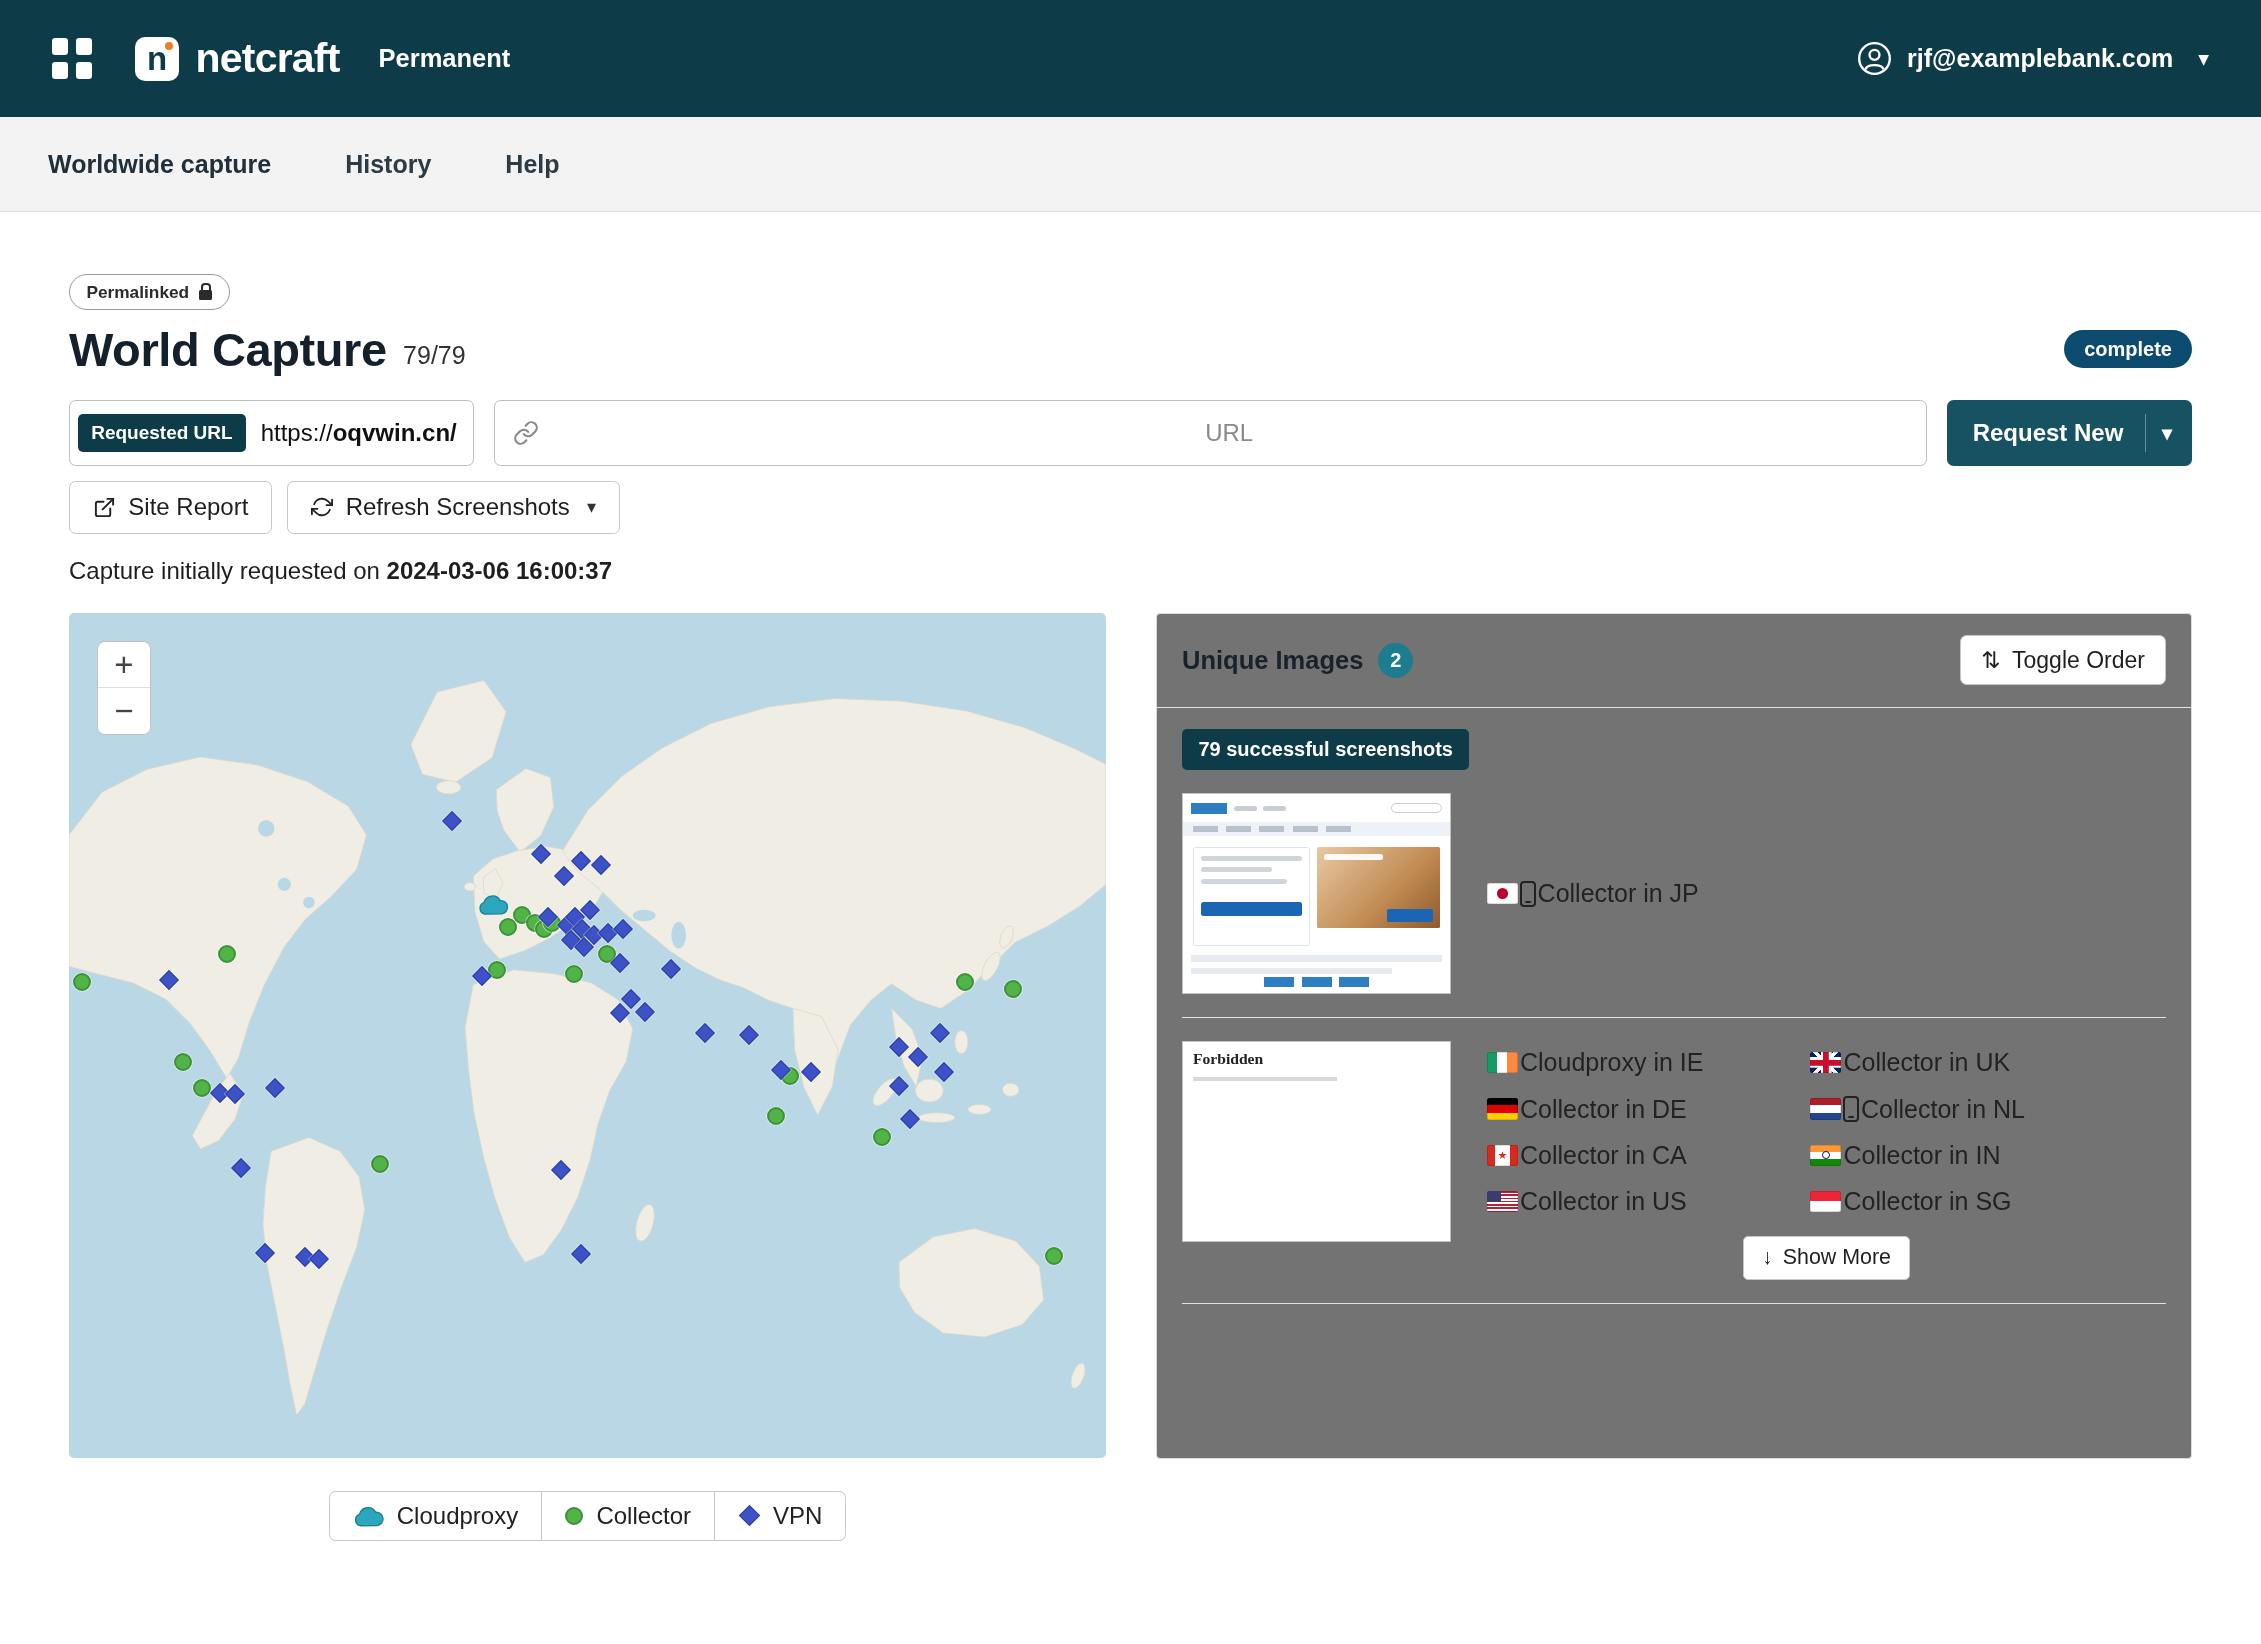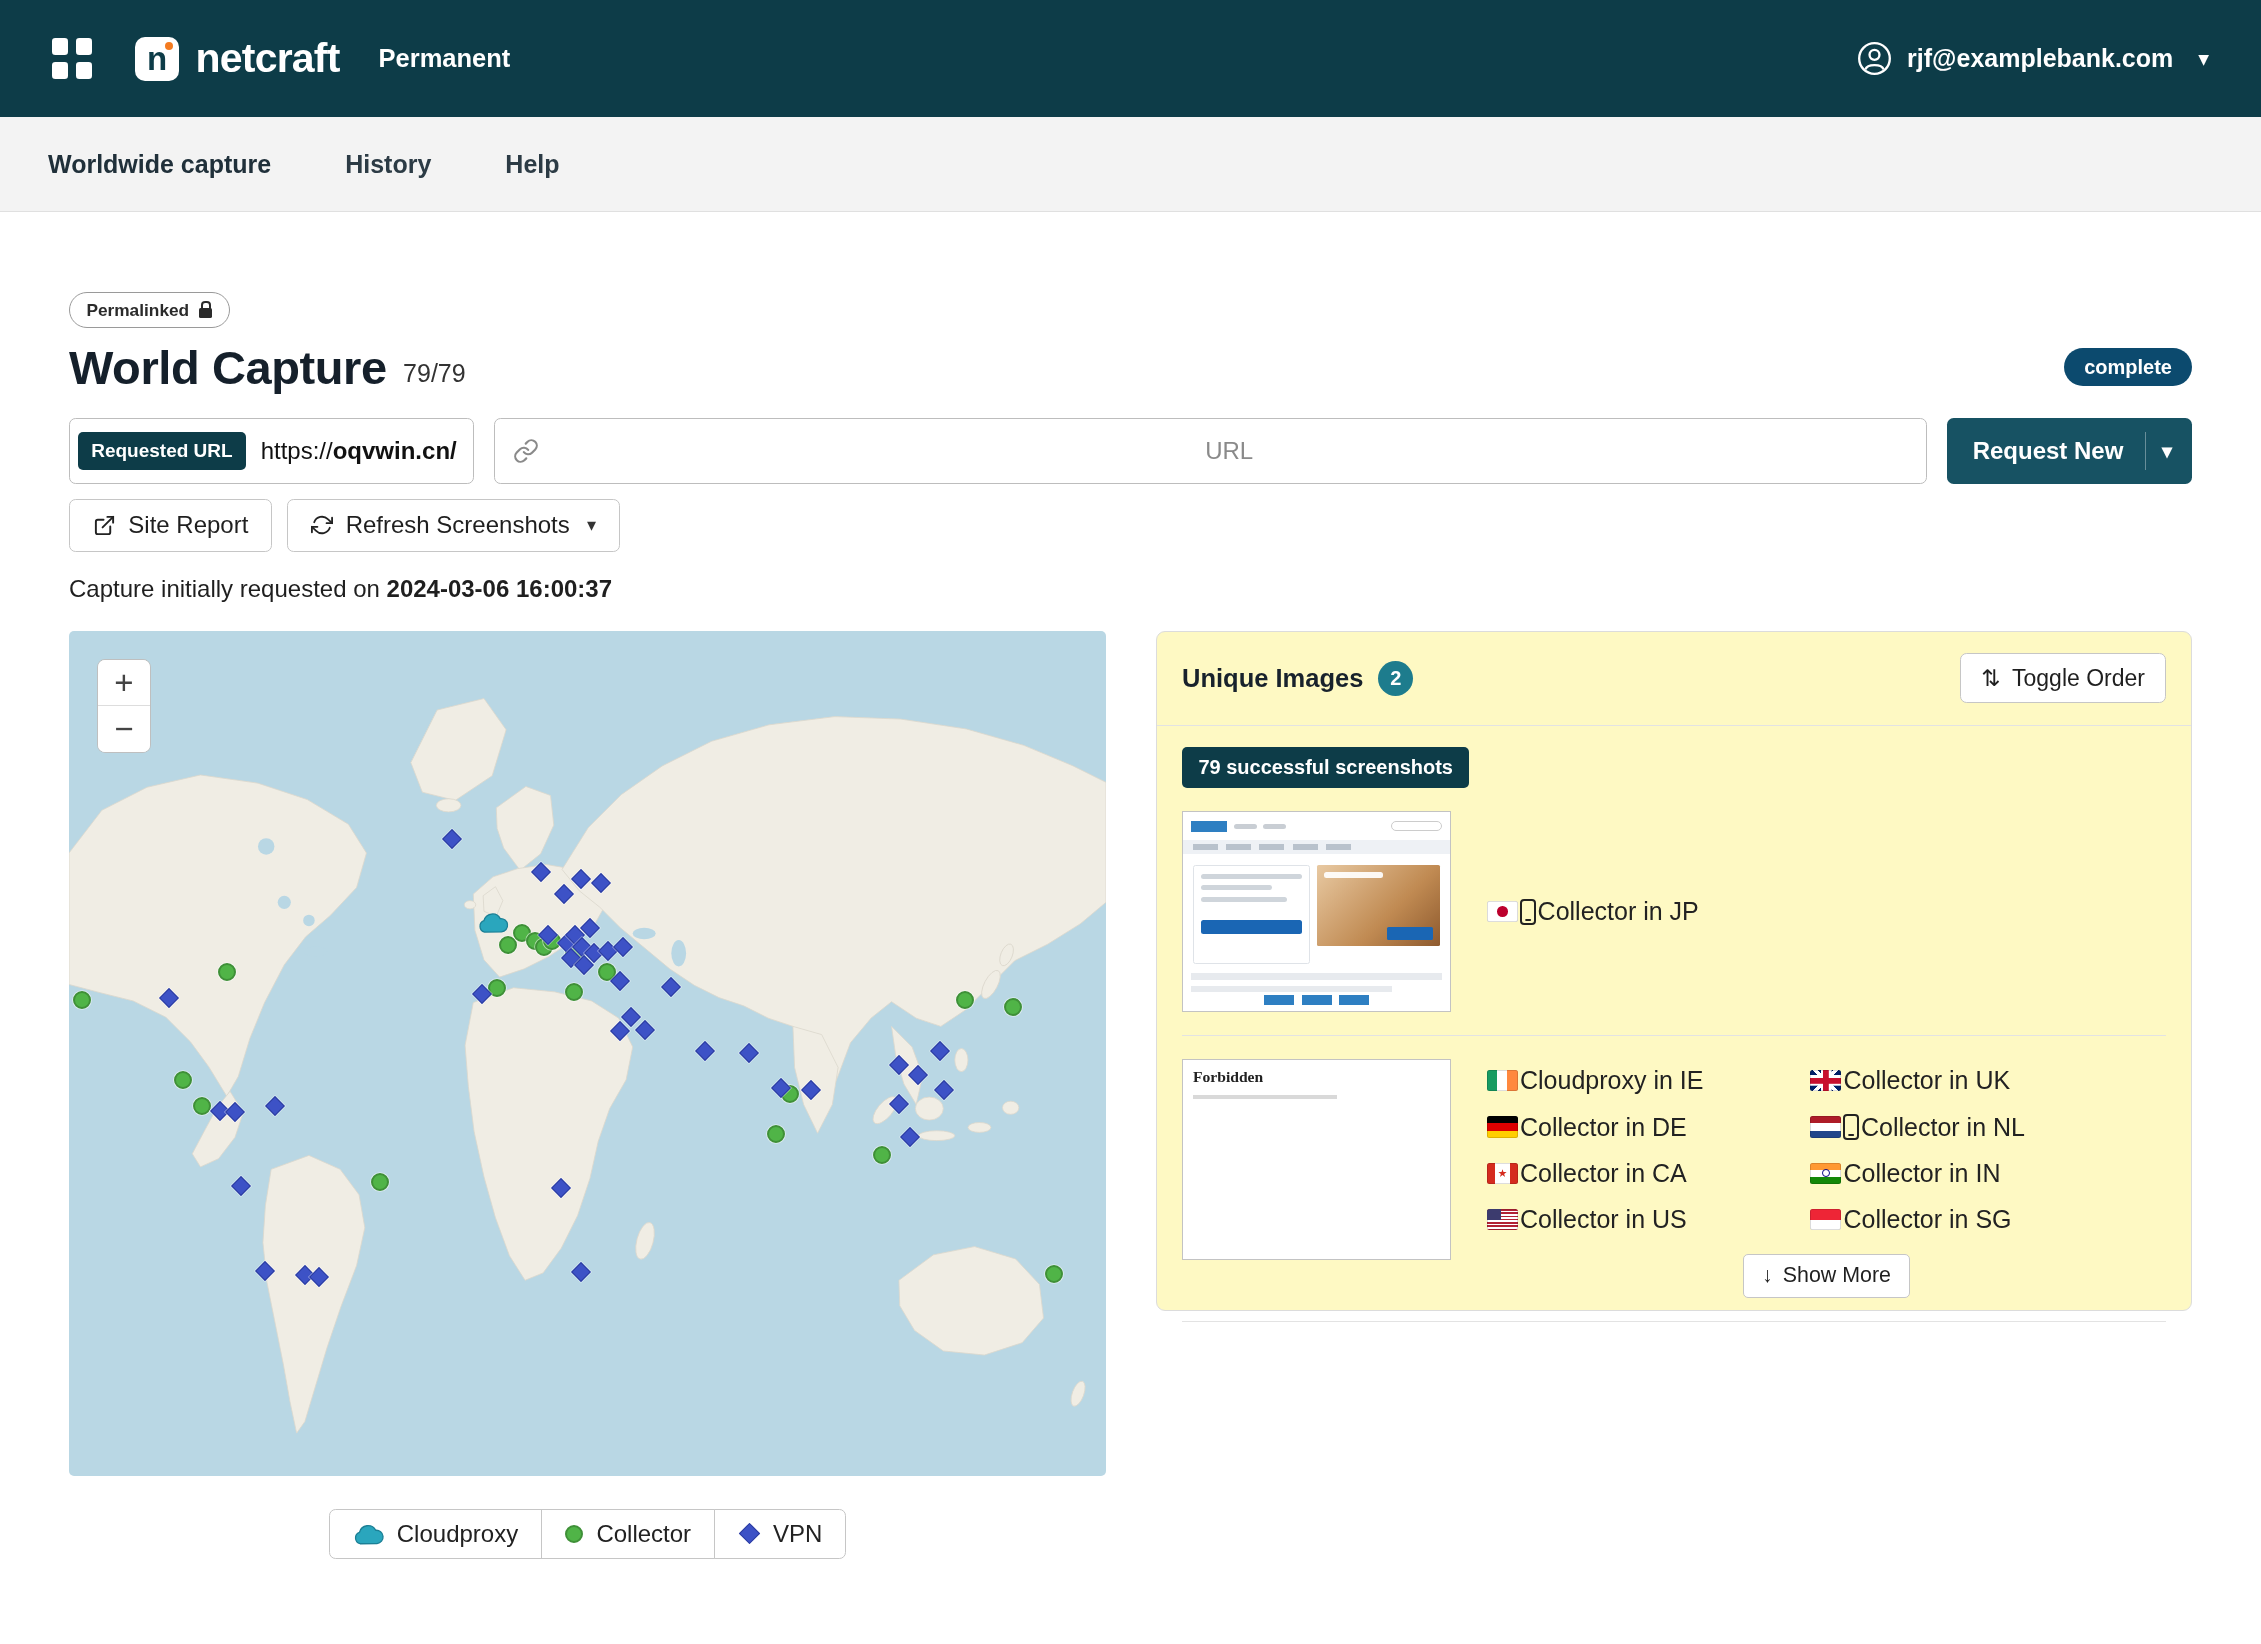--- a/index.html
+++ b/index.html
@@ -19,21 +19,21 @@
   .user{margin-left:auto;display:flex;align-items:center;gap:15px;color:#fff;font-weight:700;font-size:25px;cursor:pointer}
   .user .caret{font-size:21.4px;margin-left:10px;font-weight:400}
 
   
   .nav{height:95px;background:#f3f3f3;border-bottom:0.8px solid #e0e0e0;display:flex;align-items:center;padding:0 48px;gap:74px}
   .nav-item{font-size:25px;color:#20303a;font-weight:700;cursor:pointer}
   .nav-item:not(.active){font-weight:600;color:#2c3b45}
 
   
   .content{padding:0 69px}
-  .permalink-badge{margin-top:80px;display:inline-flex;align-items:center;gap:10px;border:1.6px solid #9a9a9a;border-radius:20px;padding:6.6px 16.4px;font-size:17.3px;font-weight:700;color:#2b2b2b;background:#fff}
+  .permalink-badge{margin-top:62px;display:inline-flex;align-items:center;gap:10px;border:1.6px solid #9a9a9a;border-radius:20px;padding:6.6px 16.4px;font-size:17.3px;font-weight:700;color:#2b2b2b;background:#fff}
   .lock{width:13px;height:10px;background:#2b2b2b;border-radius:1.6px;position:relative;display:inline-block;margin-top:5px}
   .lock::before{content:'';position:absolute;top:-6.6px;left:1.6px;width:6.6px;height:6.6px;border:2.1px solid #2b2b2b;border-bottom:none;border-radius:4.1px 4.1px 0 0}
 
   .title-row{display:flex;align-items:center;margin-top:11.5px}
   .page-title{font-size:47px;font-weight:700;color:#15202b;margin:0;letter-spacing:-0.4px}
   .progress{font-size:25px;color:#333;margin-left:16.4px;margin-top:13px}
   .status-badge{margin-left:auto;background:#0c4a6e;color:#fff;font-size:20px;font-weight:700;padding:7.4px 20px;border-radius:20px}
 
   .url-row{display:flex;gap:20px;margin-top:23px;height:66px}
   .req-box{display:flex;align-items:center;gap:15px;border:0.8px solid #bdbdbd;border-radius:6.6px;padding:0 16.4px 0 8.2px;background:#fff}
@@ -76,21 +76,21 @@
   .legend-row{display:flex;justify-content:center;margin-top:33px}
   .legend-btn{display:flex;align-items:center;gap:13px;padding:10px 23px;background:#fff;border:0.8px solid #c6c6c6;font-size:24px;color:#222;cursor:pointer;margin-left:-0.8px}
   .legend-btn:first-child{border-radius:6.6px 0 0 6.6px;margin-left:0}
   .legend-btn:last-child{border-radius:0 6.6px 6.6px 0}
   .legend-icon{display:inline-block;flex:none}
   .legend-icon.collector{width:18px;height:18px;border-radius:50%;background:#50b447;border:2.5px solid #3f9038}
   .legend-icon.vpn{width:15px;height:15px;background:#3d52c6;border:1.6px solid #2c3da0;transform:rotate(45deg);margin:0 3.3px}
   .legend-icon.cloudproxy{width:31px;height:21.4px}
 
   
-  .panel{width:1036px;height:680px;border:0.8px solid #dcdcdc;border-radius:9px;background:#fef9c3}
+  .panel{width:1036px;height:846px;border:0.8px solid #dcdcdc;border-radius:4px;background:#737373}
   .panel-header{display:flex;align-items:center;padding:21.4px 25px;border-bottom:0.8px solid #e3e3e3}
   .panel-title{font-size:25.5px;font-weight:700;color:#18222c;display:flex;align-items:center;gap:15px;margin:0}
   .count-badge{width:35px;height:35px;border-radius:50%;background:#1d7c8d;color:#fff;font-size:20px;font-weight:700;display:flex;align-items:center;justify-content:center}
   .toggle-btn{margin-left:auto;display:flex;align-items:center;gap:11.5px;background:#fff;border:0.8px solid #c6c6c6;border-radius:6.6px;font-size:23px;color:#1f1f1f;padding:10.7px 20px;cursor:pointer}
   .toggle-btn .updown{font-size:23px}
 
   .panel-body{padding:21.4px 25px}
   .success-pill{display:inline-block;background:#0d3c48;color:#fff;font-size:20px;font-weight:700;padding:9px 16.4px;border-radius:5px}
   .group{display:flex;gap:36px;padding:23px 0;align-items:center}
   .group.group2{align-items:flex-start}

